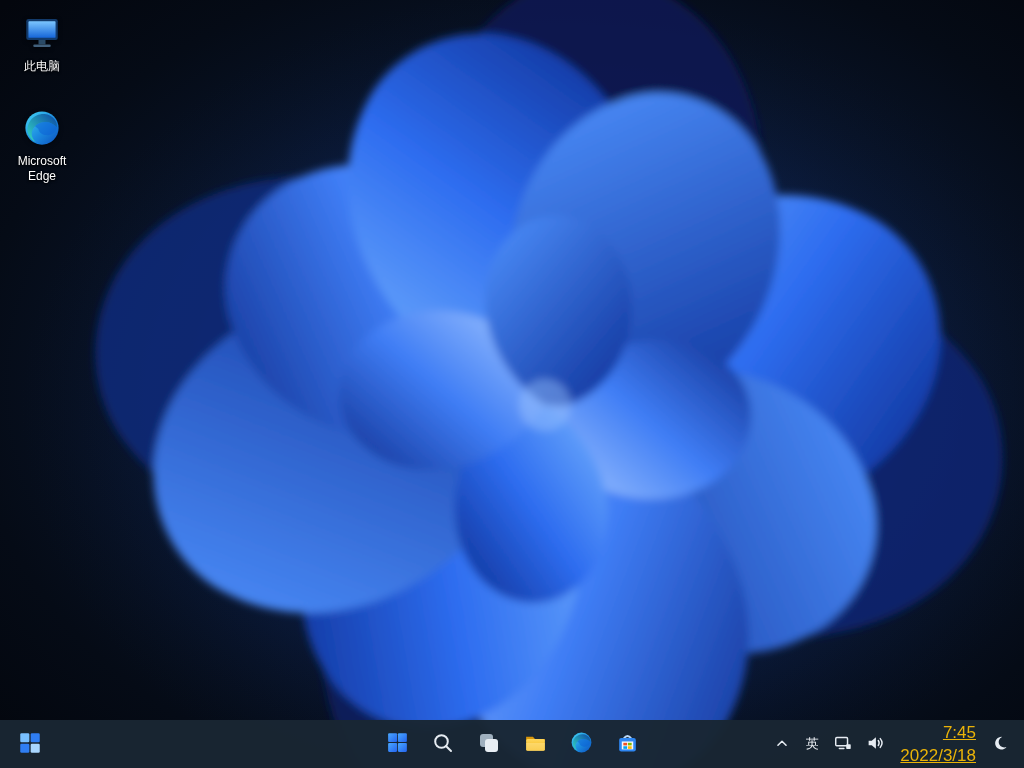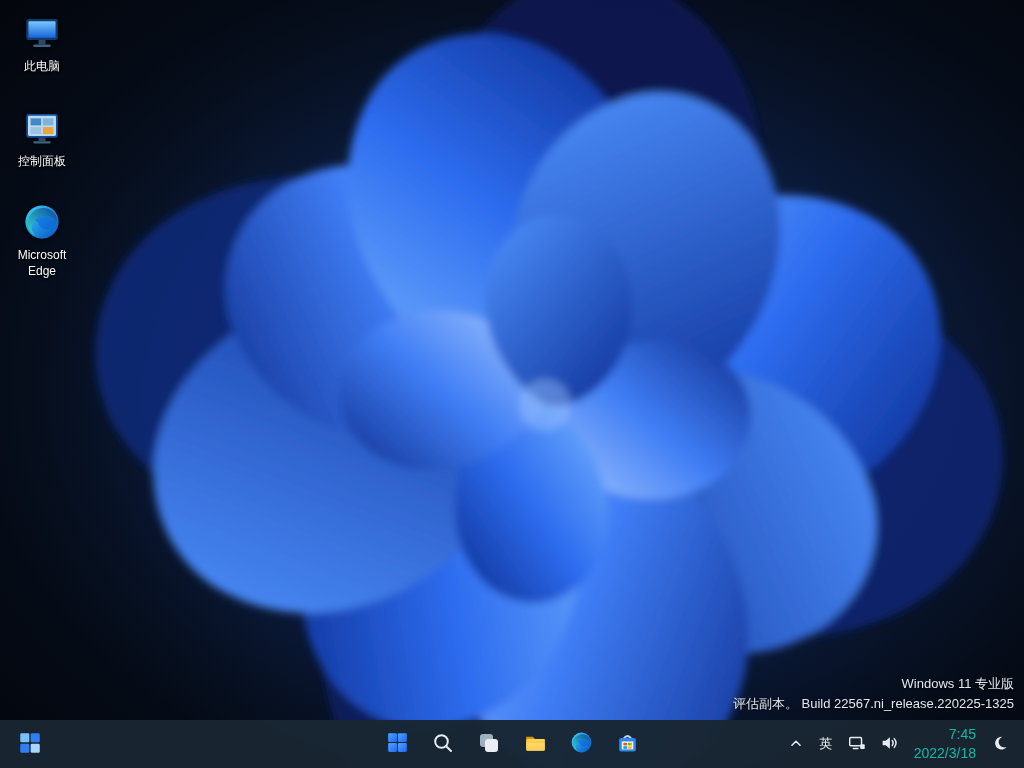--- a/index.html
+++ b/index.html
@@ -47,21 +47,21 @@
     display:flex; align-items:center; gap:6px;
   }
   .tb-right { margin-left:auto; display:flex; align-items:center; gap:2px; }
   .tray-btn {
     height:40px; min-width:28px; padding:0 5px; border-radius:6px;
     display:flex; align-items:center; justify-content:center;
     background:transparent; border:none; cursor:pointer; color:#e8edf3;
   }
   .lang { font-size:13px; color:#eef2f7; }
   .clock { display:flex; flex-direction:column; align-items:flex-end; justify-content:center; gap:1px; padding:0 8px; }
-  .clock span { color:#14b8a6; font-size:14px; line-height:1.25; white-space:nowrap; }
+  .clock span { color:#eab308; font-size:17px; line-height:1.25; white-space:nowrap;text-decoration:underline; }
 </style>
 </head>
 <body>
 
 <div class="desktop">
 
   <svg class="wallpaper" viewBox="0 0 1024 768" xmlns="http://www.w3.org/2000/svg" xmlns:xlink="http://www.w3.org/1999/xlink">
     <defs>
       <radialGradient id="glow" cx="50%" cy="50%" r="50%">
         <stop offset="0%" stop-color="#1d4fd0" stop-opacity="0.5"></stop>
@@ -127,35 +127,20 @@
           <rect x="6" y="8" width="36" height="24" rx="2.5" fill="#123a6b"></rect>
           <rect x="8.5" y="10.5" width="31" height="19" rx="1" fill="url(#gpc)"></rect>
           <rect x="20" y="32" width="8" height="5" fill="#2a4a66"></rect>
           <rect x="14" y="37" width="20" height="3" rx="1.5" fill="#42617d"></rect>
         </svg>
       </span>
       <span class="lbl">此电脑</span>
     </div>
 
 
-    <div class="dicon">
-      <span class="glyph">
-        <svg viewBox="0 0 48 48">
-          <rect x="6" y="8" width="36" height="27" rx="2.5" fill="#0f4f9e"></rect>
-          <rect x="8" y="10" width="32" height="23" rx="1.5" fill="#bcd8ef"></rect>
-          <rect x="11" y="13" width="12" height="8" fill="#3f88c9"></rect>
-          <rect x="25" y="13" width="12" height="8" fill="#7fb3de"></rect>
-          <rect x="11" y="23" width="12" height="8" fill="#9cc3e4"></rect>
-          <rect x="25" y="23" width="12" height="8" fill="#e9a63f"></rect>
-          <rect x="20" y="35" width="8" height="4" fill="#2a4a66"></rect>
-          <rect x="14" y="39" width="20" height="2.6" rx="1.3" fill="#42617d"></rect>
-        </svg>
-      </span>
-      <span class="lbl">控制面板</span>
-    </div>
 
     <div class="dicon">
       <span class="glyph">
         <svg viewBox="0 0 48 48">
           <defs>
             <linearGradient id="gedge" x1="0" y1="0" x2="1" y2="1">
               <stop offset="0" stop-color="#45d6f4"></stop>
                 <stop offset="0.55" stop-color="#1b8ae0"></stop>
                 <stop offset="1" stop-color="#0b50bf"></stop>
             </linearGradient>
@@ -167,24 +152,20 @@
           <circle cx="24" cy="24" r="19" fill="url(#gedge)"></circle>
           <path d="M8,30 C 5,17 16,7 27,8 C 37,9 42,17 41,23 C 34,16 23,15 16,22 C 10,28 12,36 17,40 C 12,38 9.5,34 8,30 Z" fill="url(#gedge2)" opacity="0.9"></path>
           <path d="M16,22 C 23,15 34,16 41,23 C 40,29 34,33 28,32 C 23,31 20,28 20,25" fill="#0c63d6" opacity="0.55"></path>
         </svg>
       </span>
       <span class="lbl">Microsoft Edge</span>
     </div>
 
   </div>
 
-  <div class="watermark">
-    <div>Windows 11 专业版</div>
-    <div>评估副本。 Build 22567.ni_release.220225-1325</div>
-  </div>
 
   <div class="taskbar">
 
     <div class="tb-left">
       <button class="tb-btn">
         <span>
           <svg width="26" height="26" viewBox="0 0 24 24">
             <rect x="3" y="3" width="8.4" height="8.4" rx="1.2" fill="#79c0ff"></rect>
             <rect x="12.6" y="3" width="8.4" height="8.4" rx="1.2" fill="#2f7ef2"></rect>
             <rect x="3" y="12.6" width="8.4" height="8.4" rx="1.2" fill="#2f7ef2"></rect>

